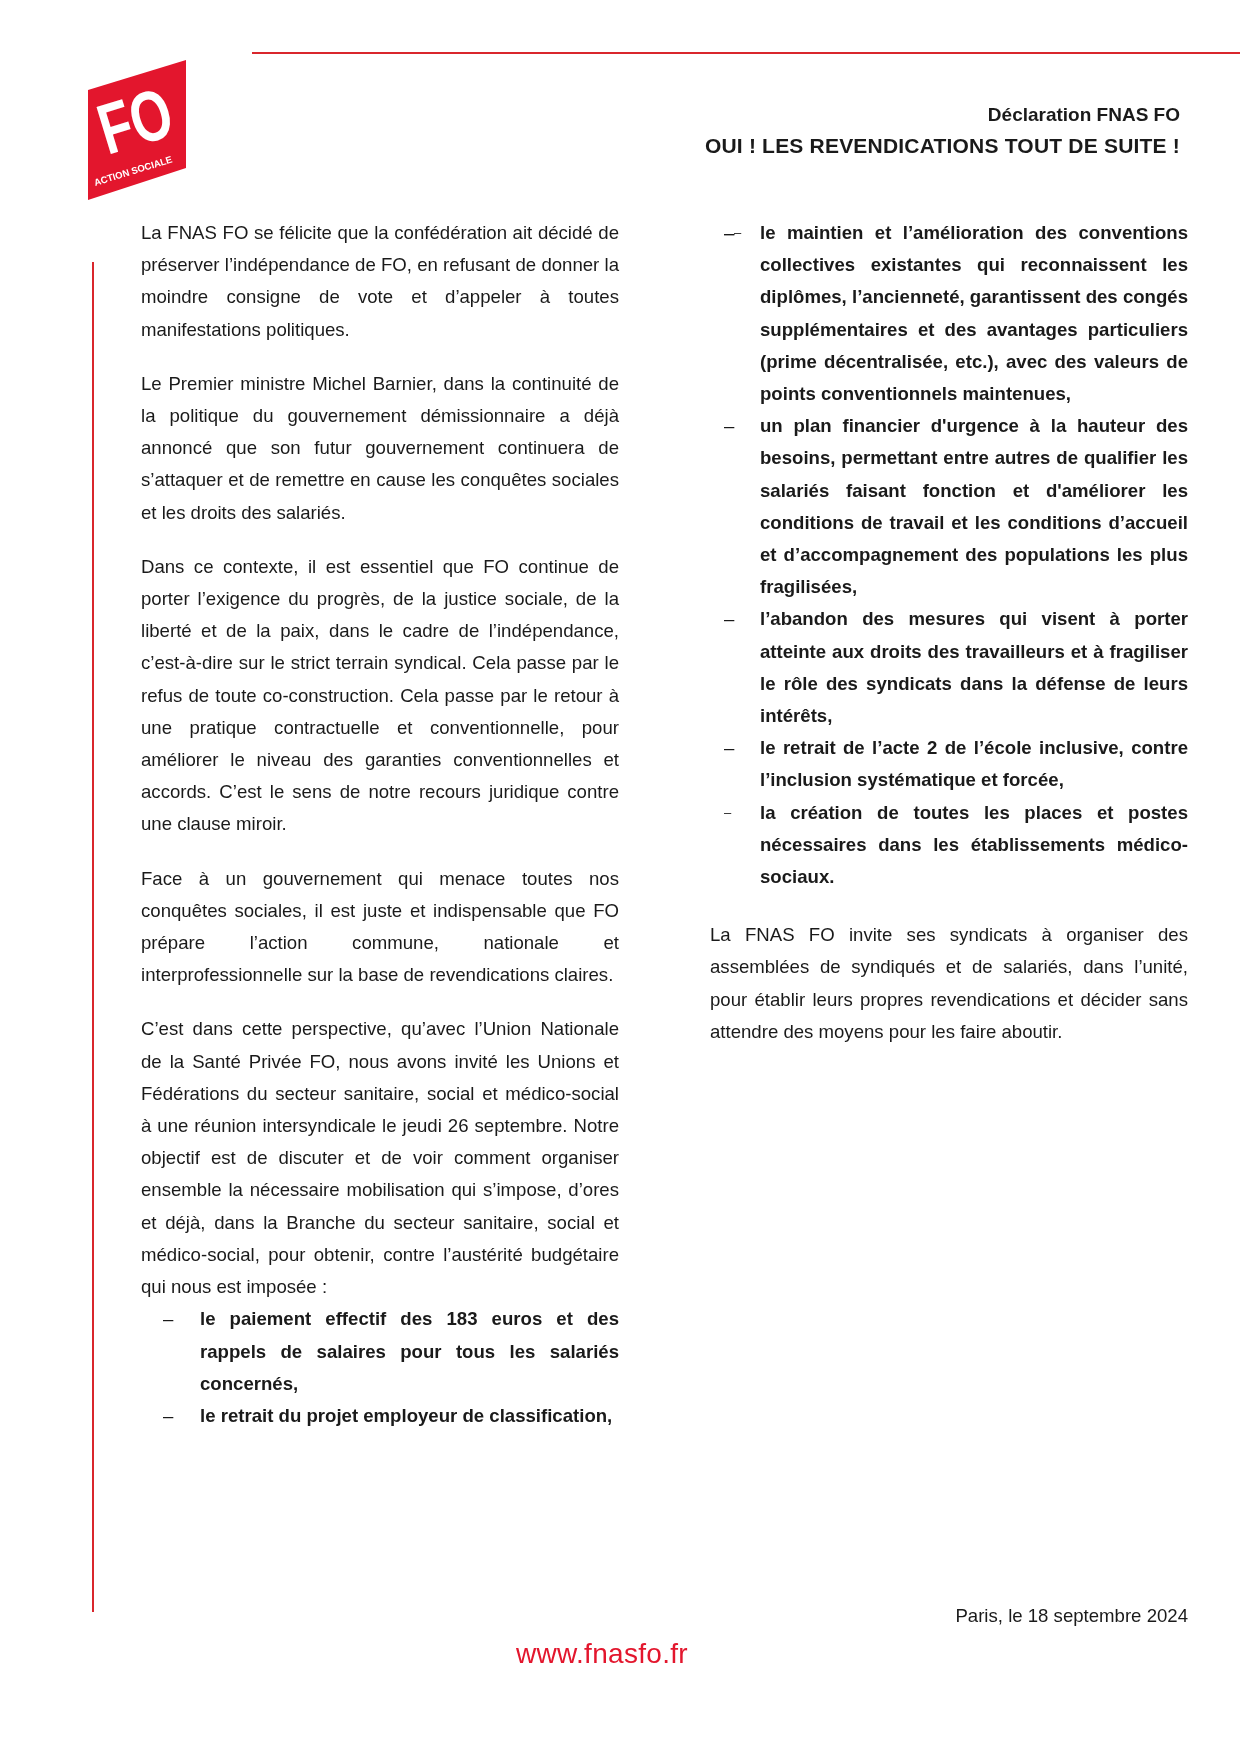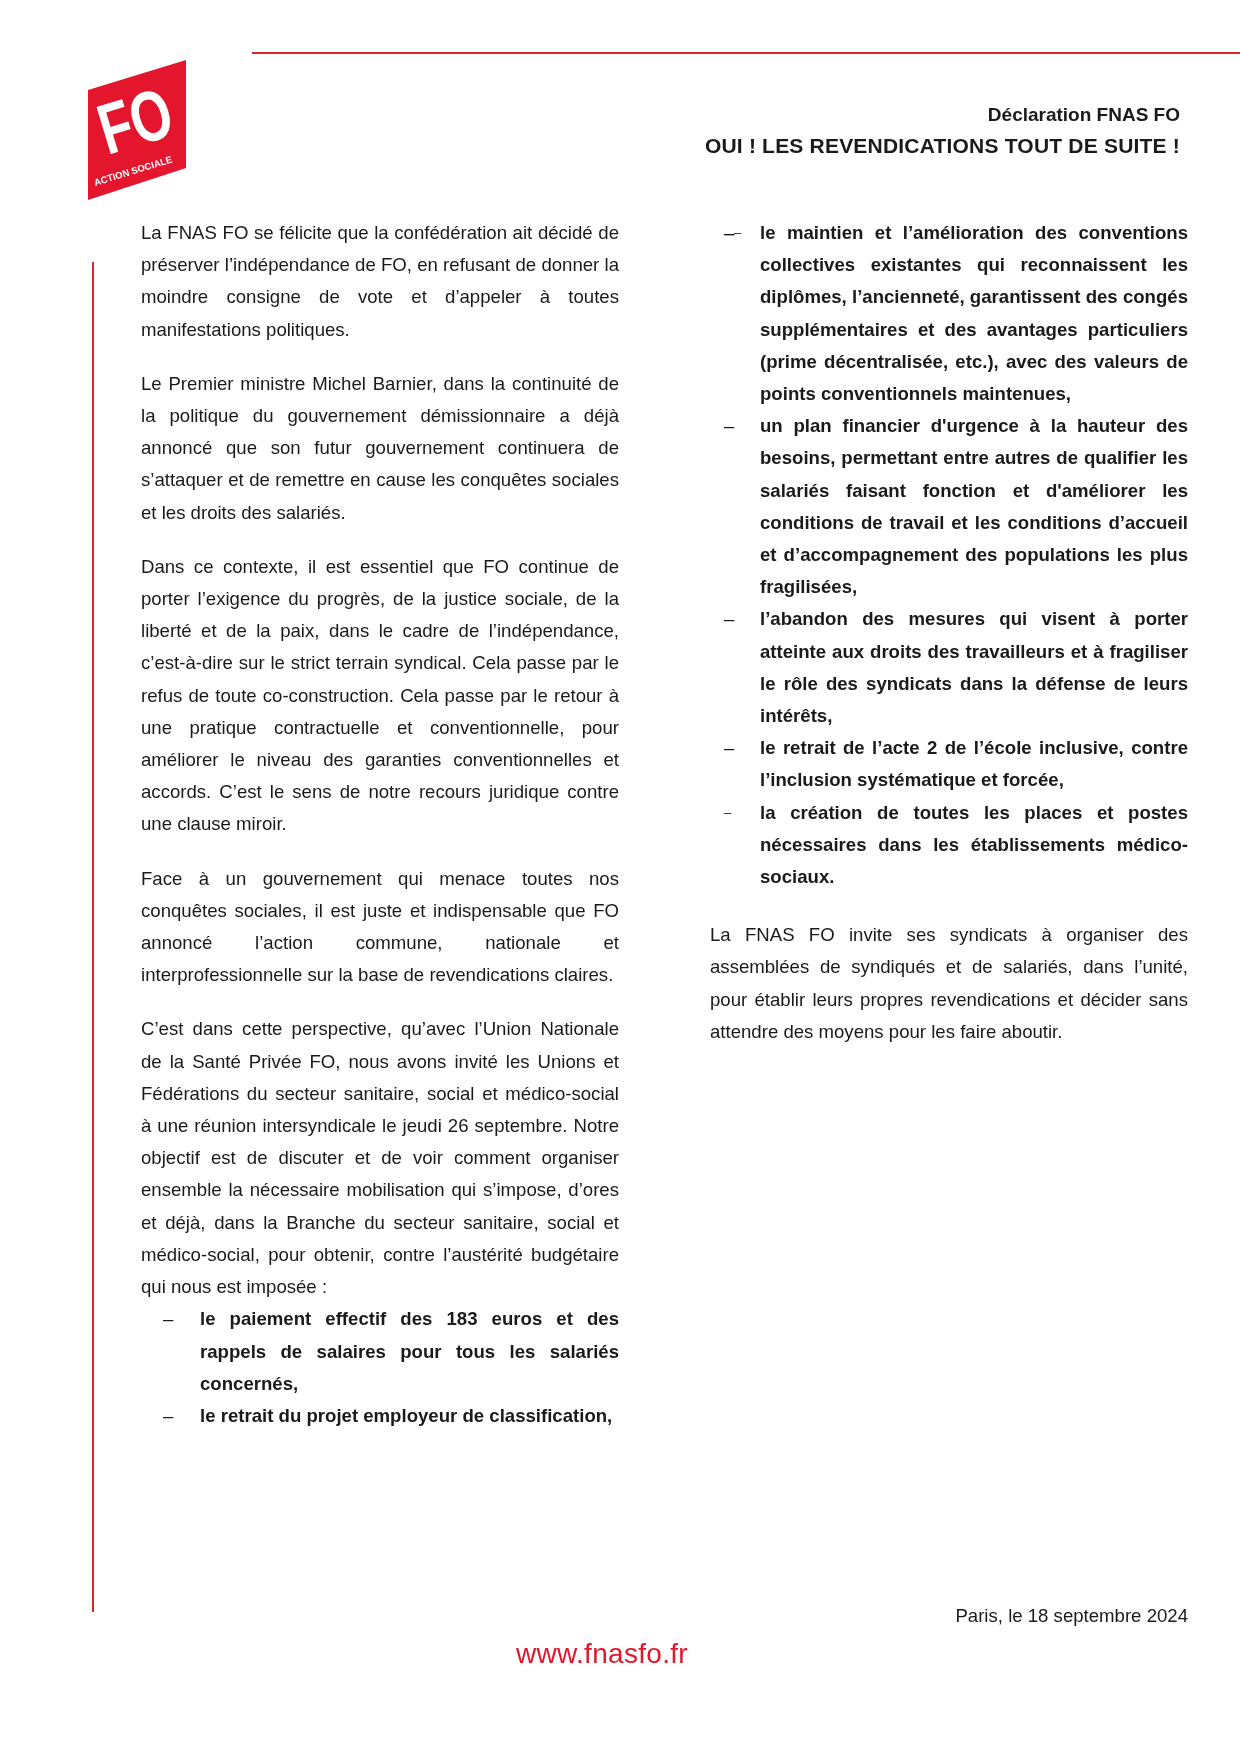--- a/index.html
+++ b/index.html
@@ -50,21 +50,21 @@
 
 <div class="header">
   <p class="subtitle">Déclaration FNAS FO</p>
   <h1 class="title">OUI ! LES REVENDICATIONS TOUT DE SUITE !</h1>
 </div>
 
 <div class="col col-left">
   <p>La FNAS FO se félicite que la confédération ait décidé de préserver l’indépendance de FO, en refusant de donner la moindre consigne de vote et d’appeler à toutes manifestations politiques.</p>
   <p>Le Premier ministre Michel Barnier, dans la continuité de la politique du gouvernement démissionnaire a déjà annoncé que son futur gouvernement continuera de s’attaquer et de remettre en cause les conquêtes sociales et les droits des salariés.</p>
   <p>Dans ce contexte, il est essentiel que FO continue de porter l’exigence du progrès, de la justice sociale, de la liberté et de la paix, dans le cadre de l’indépendance, c’est-à-dire sur le strict terrain syndical. Cela passe par le refus de toute co-construction. Cela passe par le retour à une pratique contractuelle et conventionnelle, pour améliorer le niveau des garanties conventionnelles et accords. C’est le sens de notre recours juridique contre une clause miroir.</p>
-  <p>Face à un gouvernement qui menace toutes nos conquêtes sociales, il est juste et indispensable que FO annoncé l’action commune, nationale et interprofessionnelle sur la base de revendications claires.</p>
+  <p>Face à un gouvernement qui menace toutes nos conquêtes sociales, il est juste et indispensable que FO prépare l’action commune, nationale et interprofessionnelle sur la base de revendications claires.</p>
   <p class="tight">C’est dans cette perspective, qu’avec l’Union Nationale de la Santé Privée FO, nous avons invité les Unions et Fédérations du secteur sanitaire, social et médico-social à une réunion intersyndicale le jeudi 26 septembre. Notre objectif est de discuter et de voir comment organiser ensemble la nécessaire mobilisation qui s’impose, d’ores et déjà, dans la Branche du secteur sanitaire, social et médico-social, pour obtenir, contre l’austérité budgétaire qui nous est imposée :</p>
   <ul class="dash">
     <li>
       <span class="dash-mark">–</span>
       <span>le paiement effectif des 183 euros et des rappels de salaires pour tous les salariés concernés,</span>
     </li>
     <li>
       <span class="dash-mark">–</span>
       <span>le retrait du projet employeur de classification,</span>
     </li>

